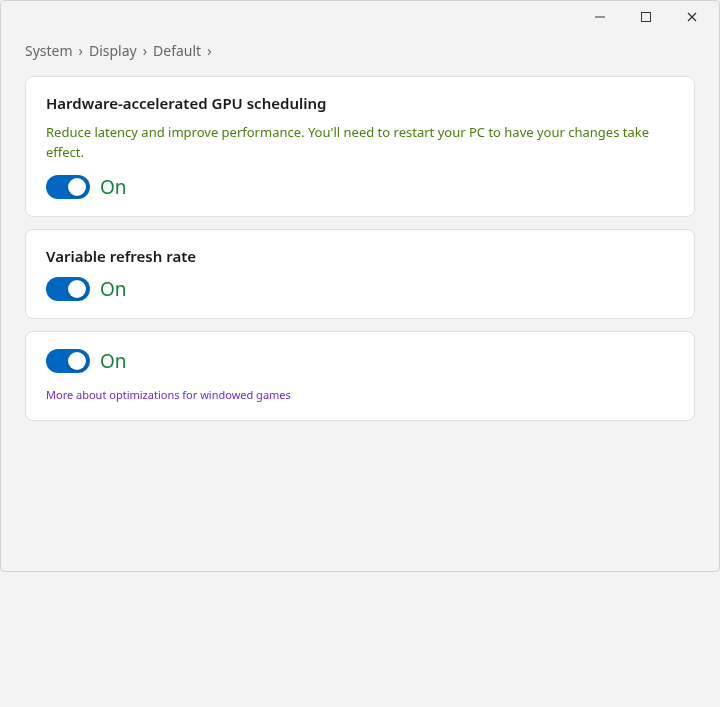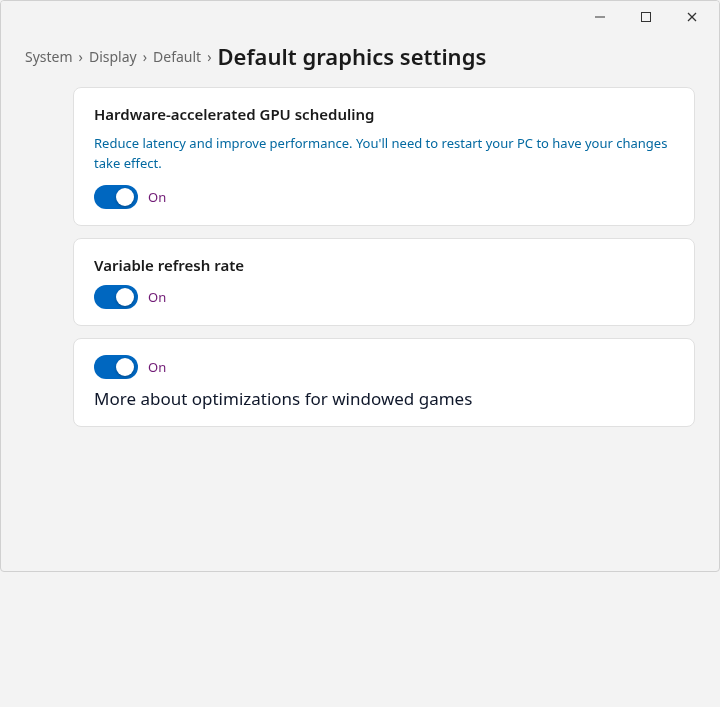--- a/index.html
+++ b/index.html
@@ -75,41 +75,40 @@
     .breadcrumb-current {
       color: #1a1a1a;
       font-size: 22px;
       font-weight: 600;
     }
 
     .content {
       padding: 0 24px;
       overflow-y: auto;
       height: calc(100% - 100px);
-      margin-left: 48px;
     }
 
     .section {
       background: #ffffff;
       border-radius: 8px;
       padding: 16px 20px;
       margin-bottom: 12px;
       border: 1px solid #e0e0e0;
     }
 
     .section-title {
       font-size: 15px;
       font-weight: 600;
       color: #1a1a1a;
       margin-bottom: 10px;
     }
 
     .section-desc {
       font-size: 13px;
-      color: #0369a1;
+      color: #4d7c0f;
       line-height: 1.5;
       margin-bottom: 12px;
     }
 
     .toggle-row {
       display: flex;
       align-items: center;
       gap: 10px;
     }
 
@@ -141,31 +140,31 @@
       height: 18px;
       background: white;
       border-radius: 50%;
       top: 3px;
       left: 22px;
       transition: 0.2s;
       box-shadow: 0 1px 3px rgba(0,0,0,0.3);
     }
 
     .toggle-label {
-      font-size: 13px;
-      color: #701a75;
+      font-size: 19px;
+      color: #15803d;
     }
 
     .link-row {
       margin-top: 8px;
     }
 
     .link {
-      color: #0f172a;
-      font-size: 17px;
+      color: #6d28d9;
+      font-size: 11px;
       text-decoration: none;
       cursor: pointer;
     }
 
     .footer-links {
       padding: 12px 24px;
       display: flex;
       flex-direction: column;
       gap: 4px;
     }
@@ -201,21 +200,20 @@
     </button>
   </div>
 
   <div class="breadcrumb">
     <span class="breadcrumb-item">System</span>
     <span class="breadcrumb-separator">›</span>
     <span class="breadcrumb-item">Display</span>
     <span class="breadcrumb-separator">›</span>
     <span class="breadcrumb-item">Default</span>
     <span class="breadcrumb-separator">›</span>
-    <span class="breadcrumb-current">Default graphics settings</span>
   </div>
 
   <div class="content">
 
     <div class="section">
       <div class="section-title">Hardware-accelerated GPU scheduling</div>
       <div class="section-desc">Reduce latency and improve performance. You'll need to restart your PC to have your changes take effect.</div>
       <div class="toggle-row">
         <label class="toggle">
           <input type="checkbox" checked="" style="">

